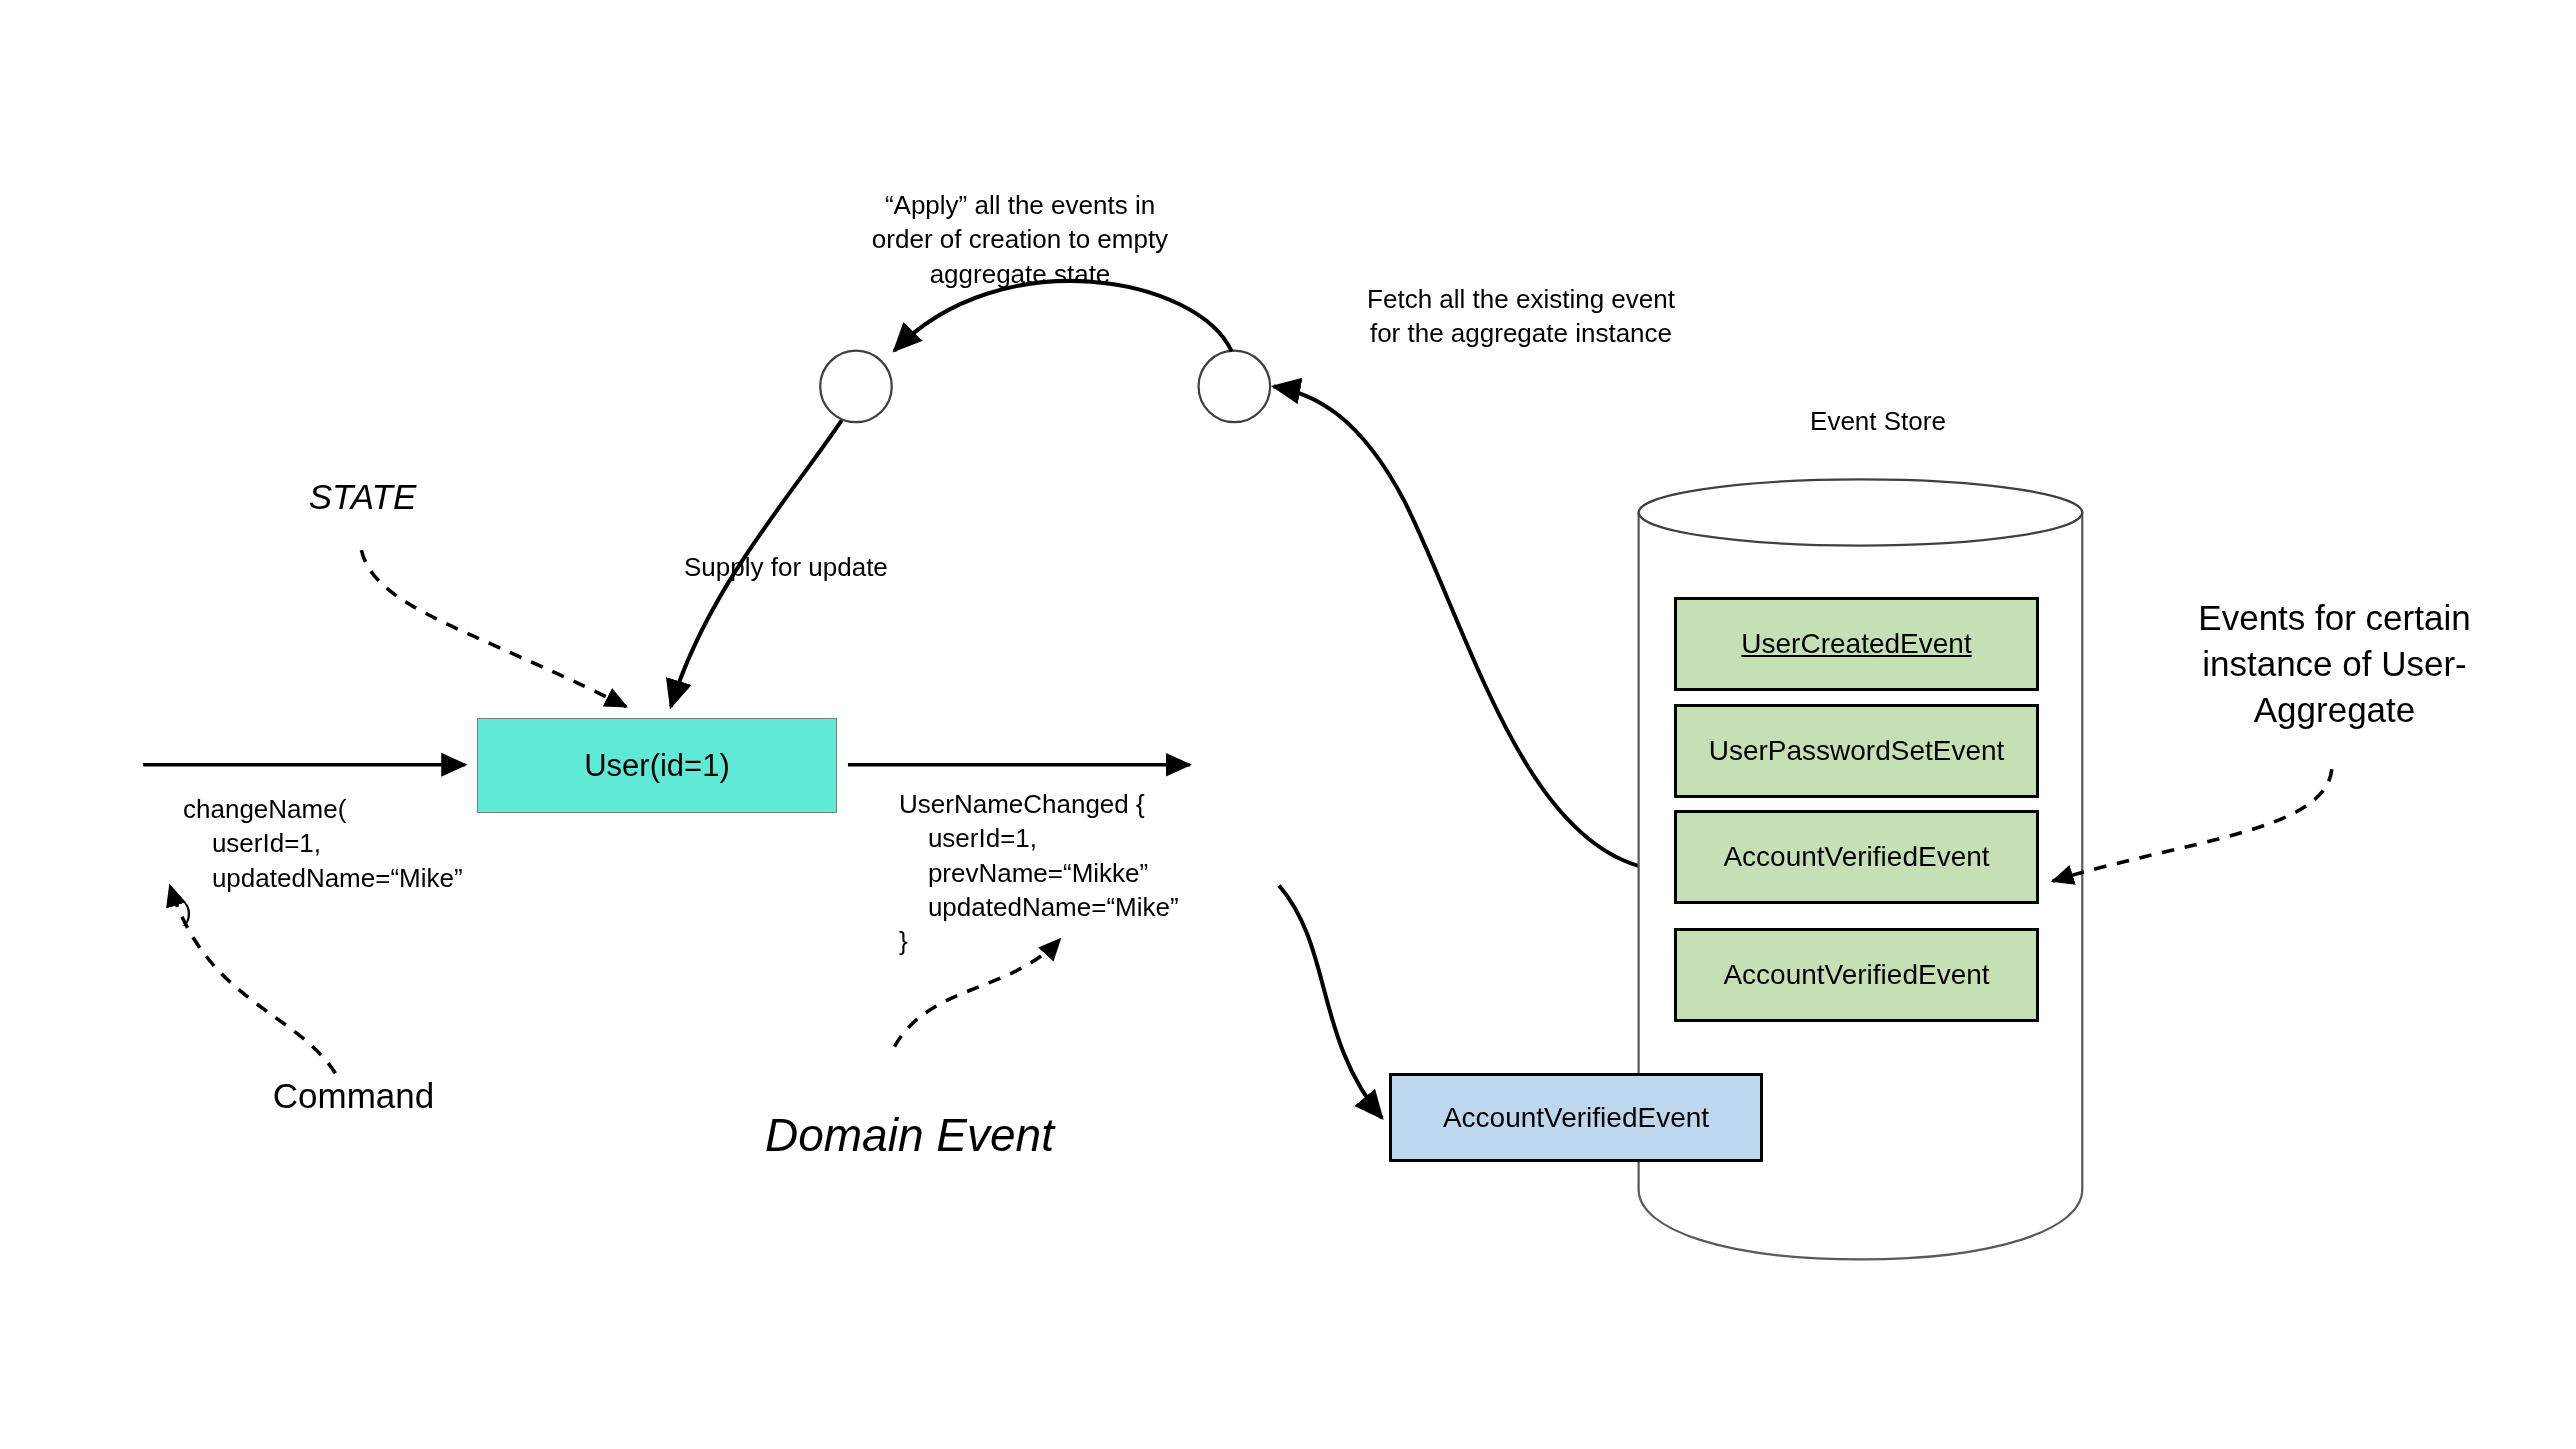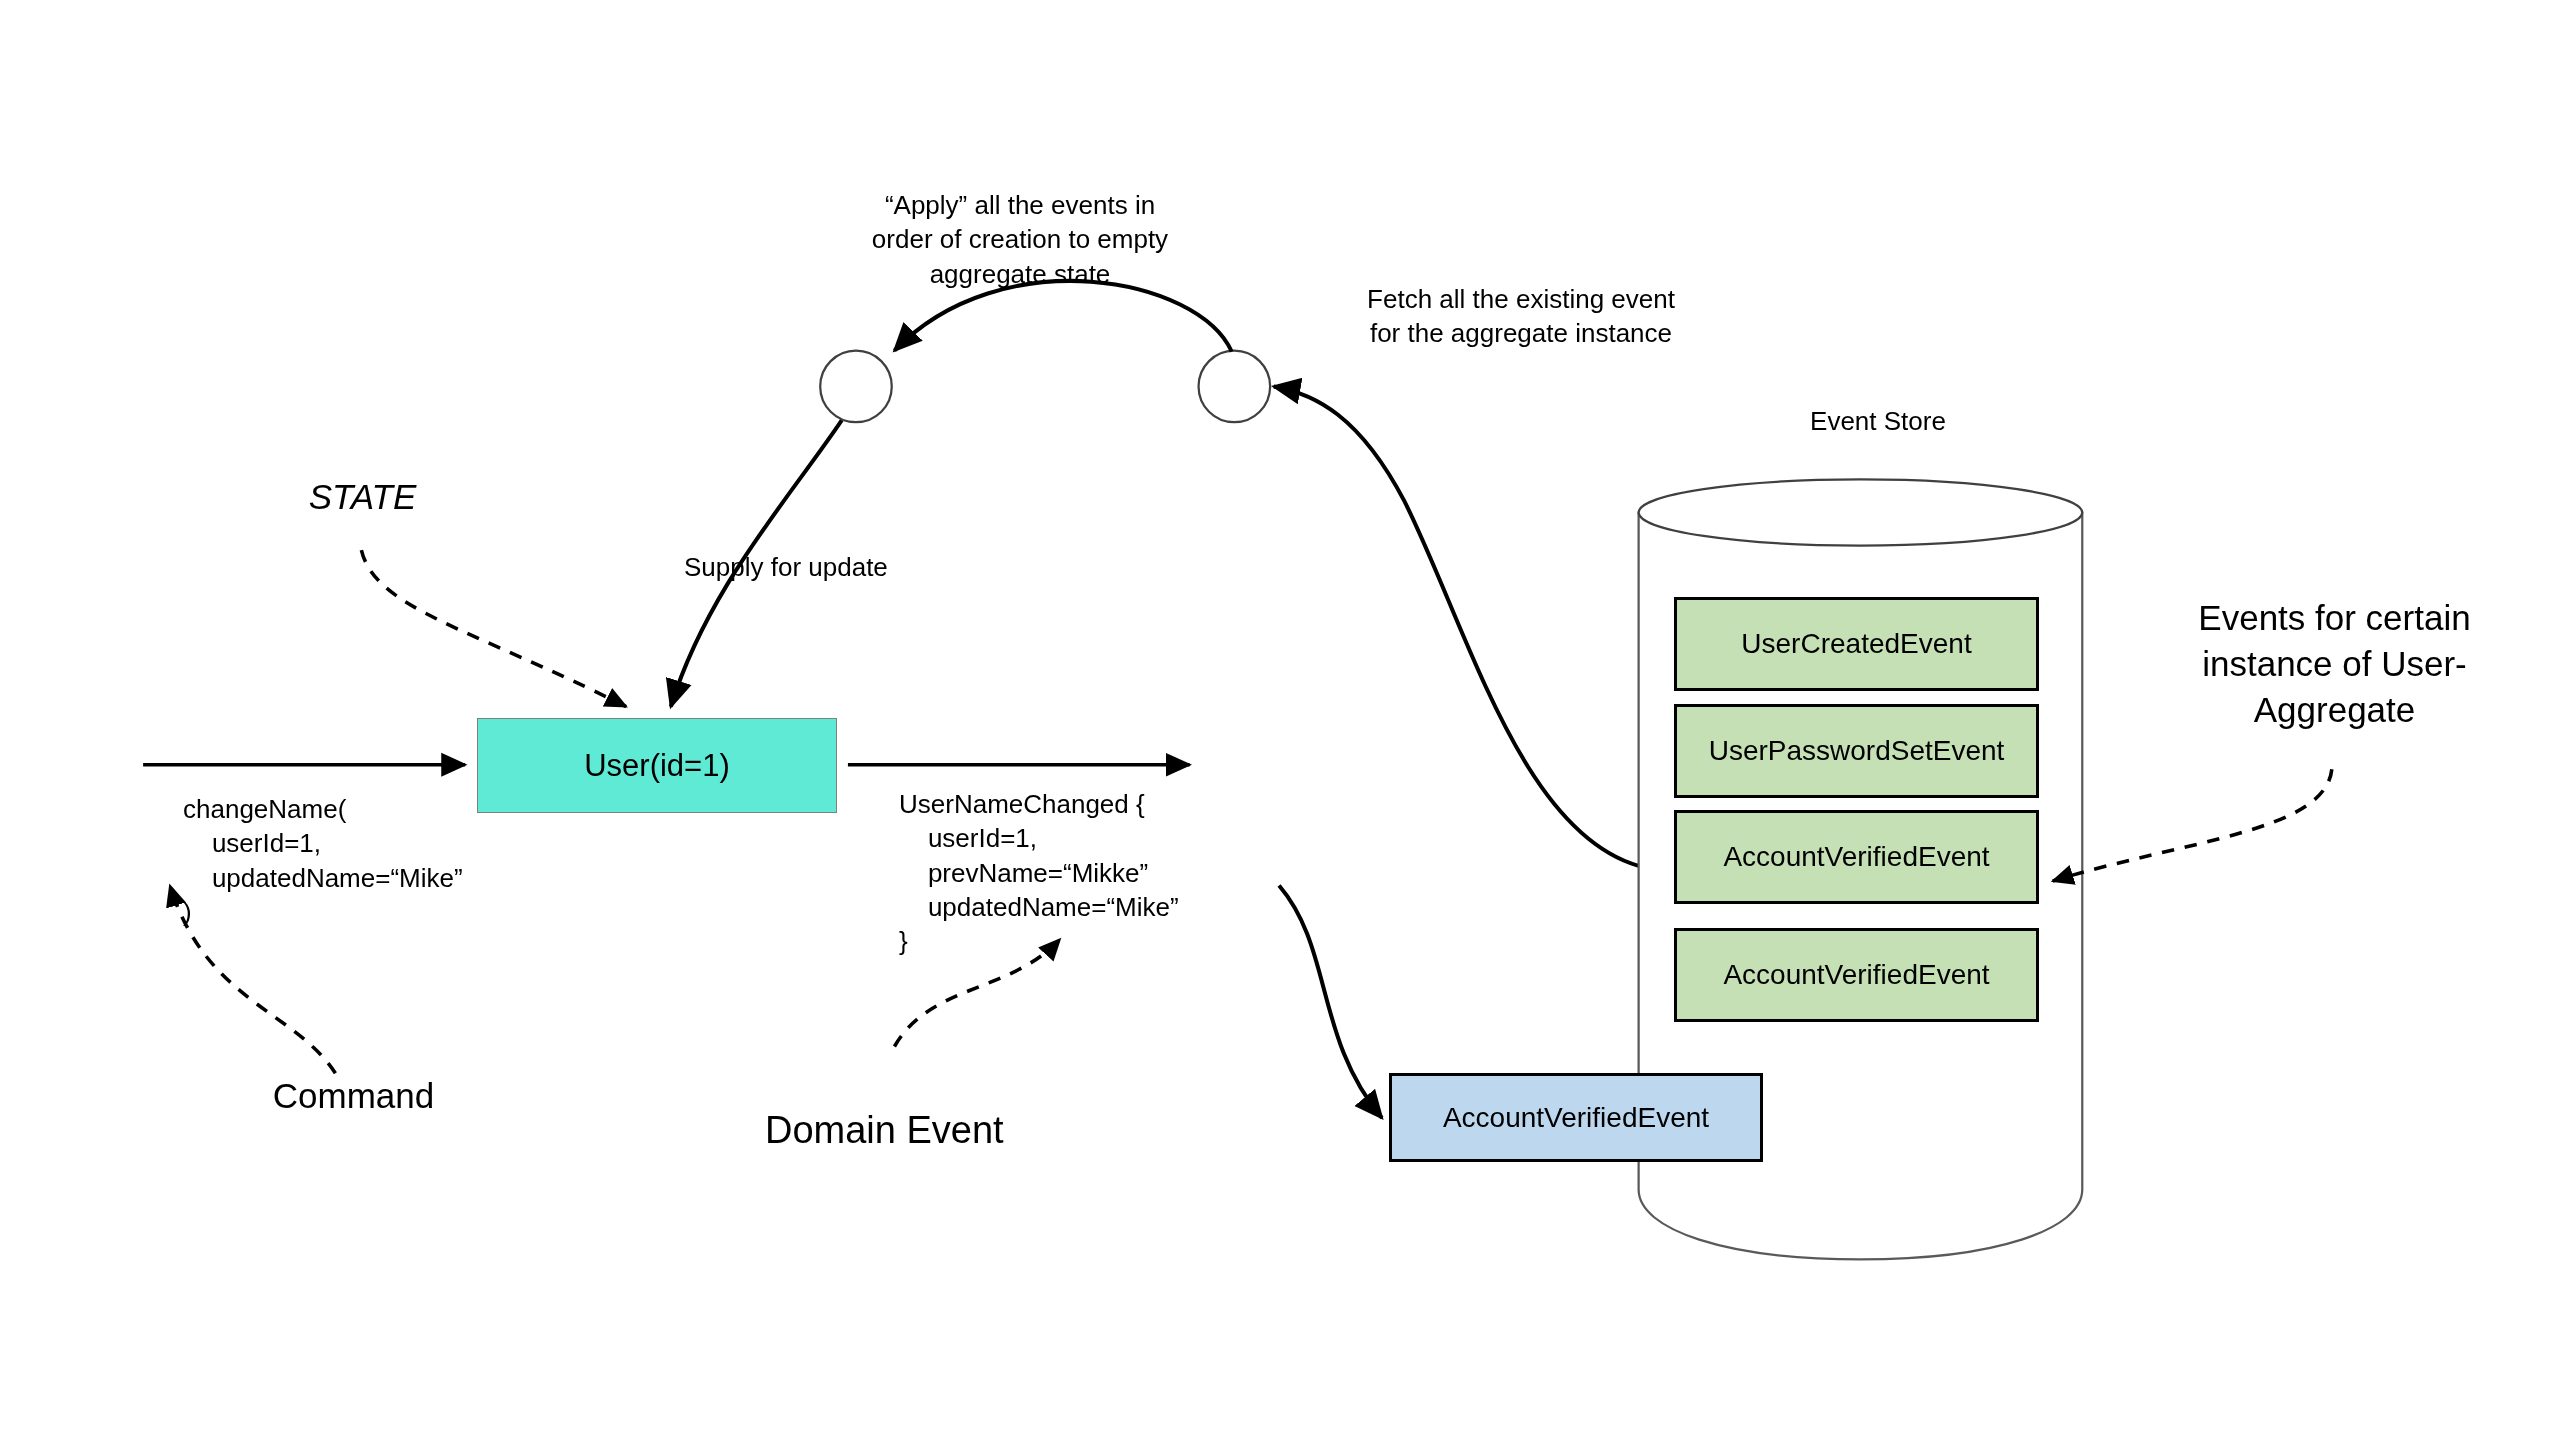--- a/index.html
+++ b/index.html
@@ -67,21 +67,21 @@
   .label-command {
     left: 237px; top: 1073px; width: 233px;
     font-size: 35px; text-align: center;
   }
   .label-domain-code {
     left: 899px; top: 787px; width: 358px;
     font-size: 26px; text-align: left;
   }
   .label-domain-event {
     left: 765px; top: 1105px; width: 259px;
-    font-size: 38px; text-align: left;
+    font-size: 46px; text-align: left; font-style: italic;
   }
   .label-event-store {
     left: 1735px; top: 404px; width: 286px;
     font-size: 26px; text-align: center;
   }
   .label-events-for {
     left: 2169px; top: 595px; width: 331px;
     font-size: 35px; text-align: center;
   }
 
@@ -99,21 +99,21 @@
     background: #5eead4;
     font-size: 31px;
   }
   .event-box {
     width: 365px; height: 94px;
     border: 3.6px solid #000000;
     background: #c5e0b4;
     font-size: 28px;
     left: 1674px;
   }
-  .event-box.e0 { top: 597px; }
+  .event-box.e0 { top: 597px; text-decoration: underline; }
   .event-box.e1 { top: 704px; justify-content: center; }
   .event-box.e2 { top: 810px; }
   .event-box.e3 { top: 928px; }
   .blue-box {
     left: 1389px; top: 1073px; width: 374px; height: 89px;
     border: 3.6px solid #000000;
     background: #bdd7ee;
     font-size: 28px;
   }
 </style>

